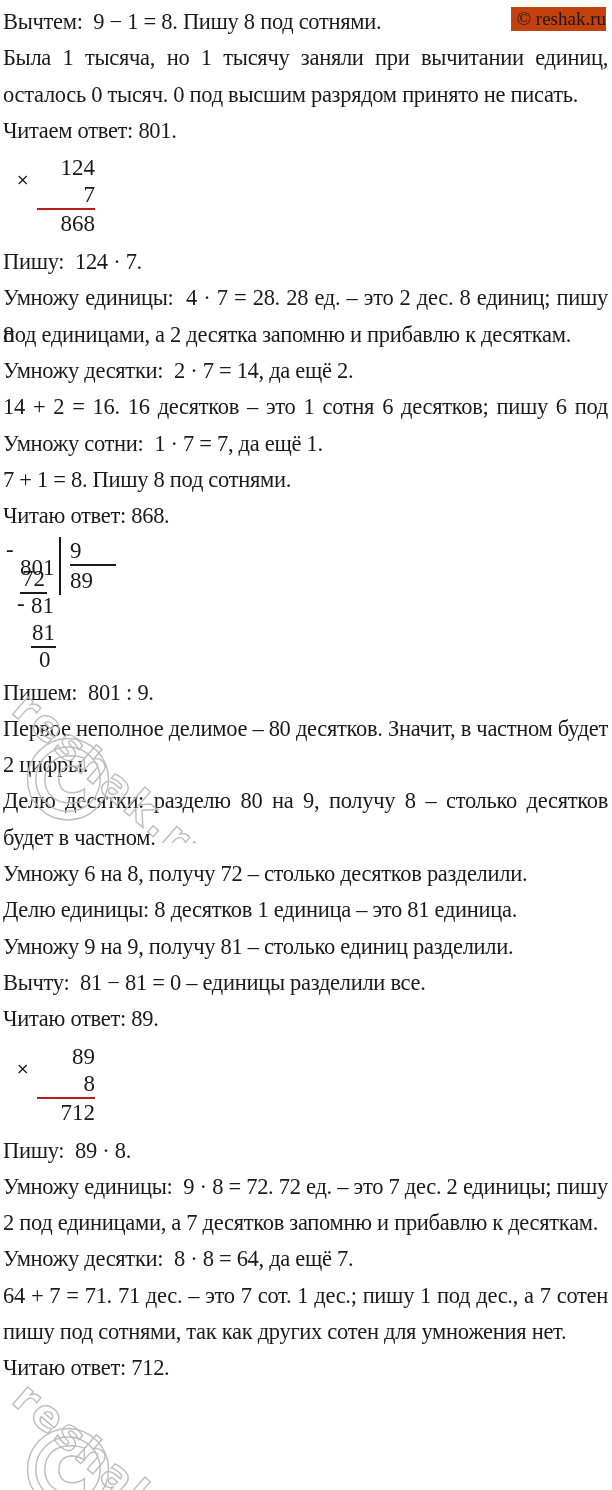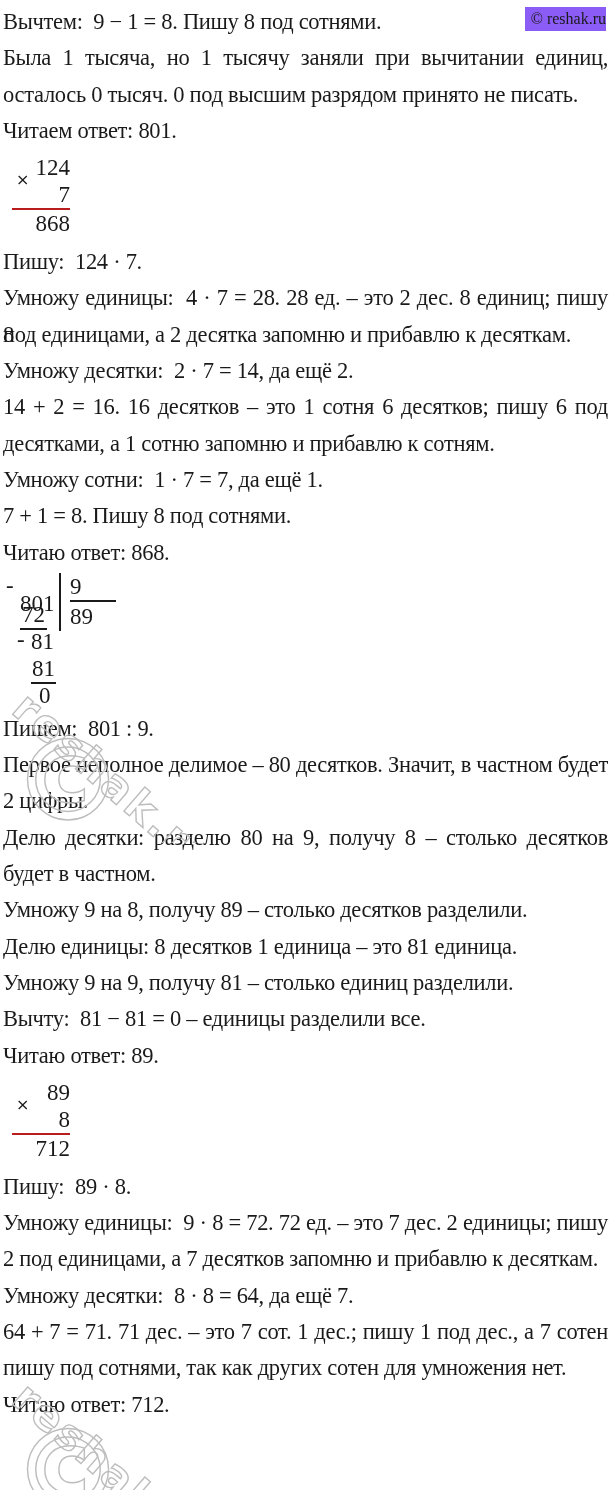--- a/index.html
+++ b/index.html
@@ -13,27 +13,27 @@
   }
   .doc{padding:4px 4px 0 3px;}
   .tl{
     height:36.3px;line-height:36.3px;
     font-size:22.5px;letter-spacing:-0.3px;
     white-space:normal;overflow:visible;
   }
   .tl.j{text-align:justify;text-align-last:justify;text-justify:inter-word;}
   .copyright{
     position:absolute;top:7px;right:6px;
-    font-size:16px;letter-spacing:0;line-height:24px;
-    background:#8b5cf6;padding-left:6px;
+    font-size:19px;letter-spacing:0;line-height:24px;
+    background:#c2410c;padding-left:6px;
   }
   
   .mult{position:relative;height:84px;margin:5px 0 6px 13px;font-size:23px;letter-spacing:0;}
   .times{position:absolute;left:0;top:16px;font-size:16px;font-family:"DejaVu Sans",sans-serif;}
-  .mcol{position:absolute;left:4px;top:0;width:50px;text-align:right;line-height:27px;}
+  .mcol{position:absolute;left:29px;top:0;width:50px;text-align:right;line-height:27px;}
   .mrow{height:27px;}
   .mprod{border-top:2px solid #b91c1c;margin-left:-8px;padding-left:8px;}
   
   .longdiv{position:relative;height:138px;margin:2px 0 0 0;font-size:23px;letter-spacing:0;}
   .ld-item{position:absolute;line-height:26px;}
   .ld-m1{left:3px;top:0;}
   .ld-dividend{left:17px;top:2px;margin-top:16px;}
   .ld-s1{left:17px;top:29px;border-bottom:2px solid #1a1a1a;padding:0 2px;}
   .ld-m2{left:14px;top:54px;}
   .ld-r81{left:28px;top:56px;}
@@ -75,21 +75,20 @@
         <div class="mrow">7</div>
         <div class="mrow mprod">868</div>
       </div>
     </div>
 
     <div class="tl">Пишу:&nbsp; 124 · 7.</div>
     <div class="tl j">Умножу единицы:&nbsp; 4 · 7 = 28. 28 ед. – это 2 дес. 8 единиц; пишу 8</div>
     <div class="tl">под единицами, а 2 десятка запомню и прибавлю к десяткам.</div>
     <div class="tl">Умножу десятки:&nbsp; 2 · 7 = 14, да ещё 2.</div>
     <div class="tl j">14 + 2 = 16. 16 десятков – это 1 сотня 6 десятков; пишу 6 под</div>
-    <div class="tl">десятками, а 1 сотню запомню и прибавлю к сотням.</div>
     <div class="tl">Умножу сотни:&nbsp; 1 · 7 = 7, да ещё 1.</div>
     <div class="tl">7 + 1 = 8. Пишу 8 под сотнями.</div>
     <div class="tl">Читаю ответ: 868.</div>
 
     <div class="longdiv">
       <span class="ld-item ld-m1">-</span>
       <span class="ld-item ld-dividend">801</span>
       <div class="ld-right">
         <div class="ld-divisor">9</div>
         <div class="ld-quotient">89</div>
@@ -99,21 +98,21 @@
       <span class="ld-item ld-r81">81</span>
       <span class="ld-item ld-s2">81</span>
       <span class="ld-item ld-rem">0</span>
     </div>
 
     <div class="tl">Пишем:&nbsp; 801 : 9.</div>
     <div class="tl j">Первое неполное делимое – 80 десятков. Значит, в частном будет</div>
     <div class="tl">2 цифры.</div>
     <div class="tl j">Делю десятки: разделю 80 на 9, получу 8 – столько десятков</div>
     <div class="tl">будет в частном.</div>
-    <div class="tl">Умножу 9 на 8, получу 89 – столько десятков разделили.</div>
+    <div class="tl">Умножу 6 на 8, получу 72 – столько десятков разделили.</div>
     <div class="tl">Делю единицы: 8 десятков 1 единица – это 81 единица.</div>
     <div class="tl">Умножу 9 на 9, получу 81 – столько единиц разделили.</div>
     <div class="tl">Вычту:&nbsp; 81 − 81 = 0 – единицы разделили все.</div>
     <div class="tl">Читаю ответ: 89.</div>
 
     <div class="mult">
       <span class="times">×</span>
       <div class="mcol">
         <div class="mrow">89</div>
         <div class="mrow">8</div>

